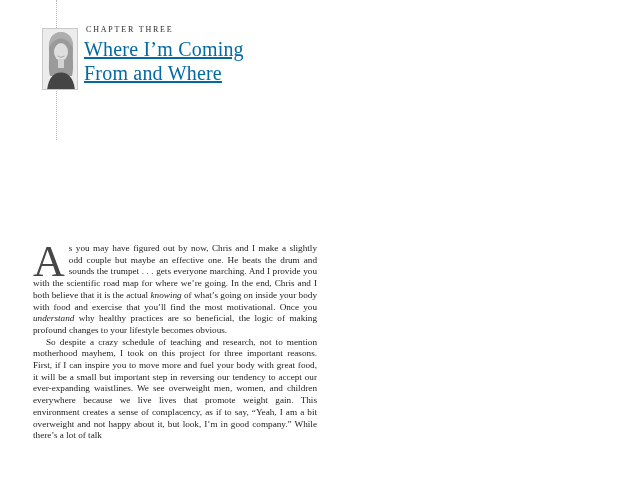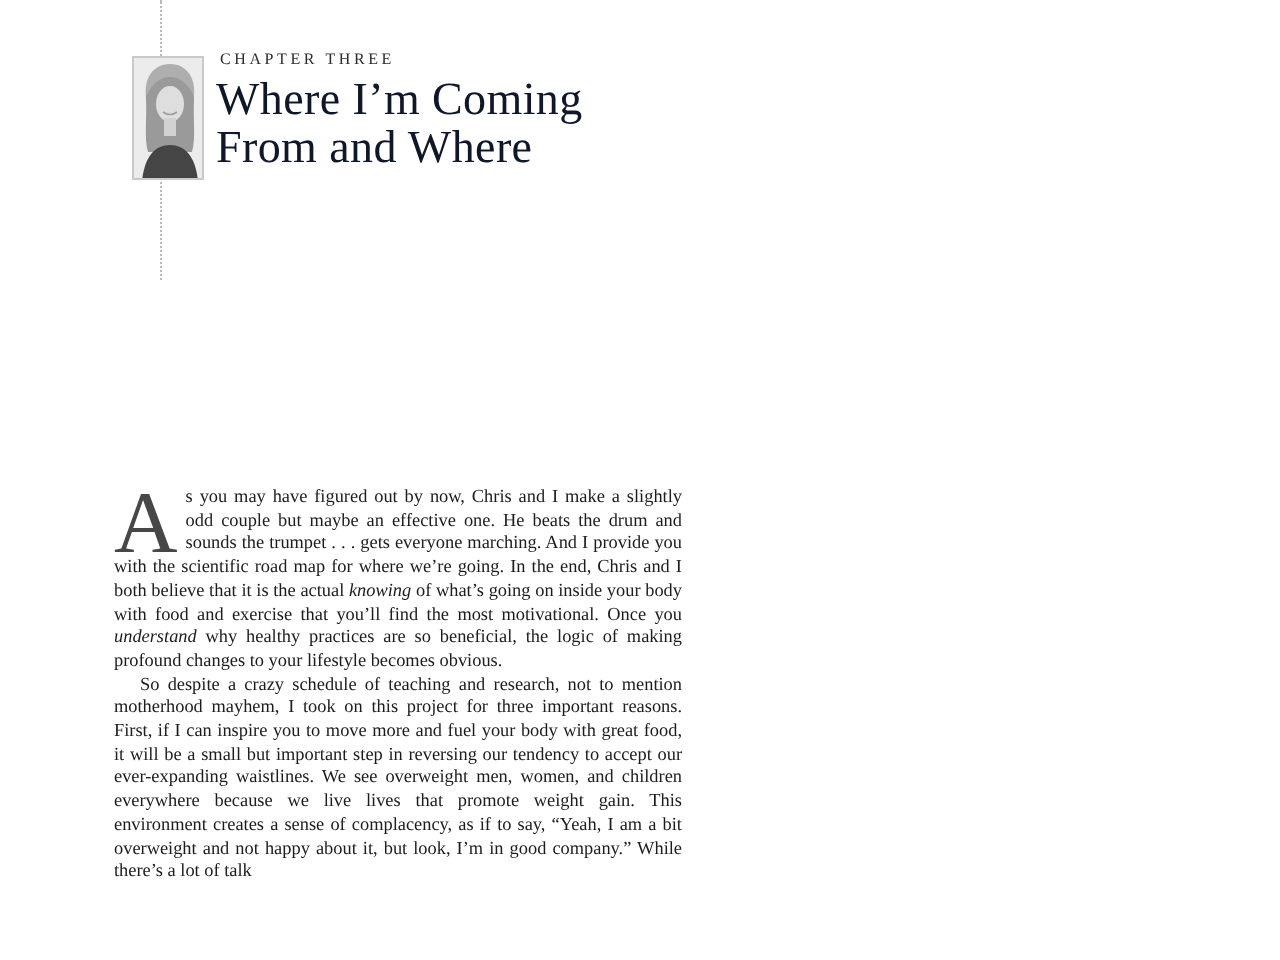--- a/index.html
+++ b/index.html
@@ -2,41 +2,41 @@
 <html lang="en"><head>
 <meta charset="utf-8">
 <style>
   * { margin:0; padding:0; box-sizing:border-box; }
   html,body { background:#ffffff; }
   body { width:640px; height:480px; overflow:hidden; }
   .spread {
     position:relative; width:640px; height:480px; background:#ffffff;
     font-family:"Liberation Serif", serif; color:#1c1c1c;
   }
-  .page { position:absolute; top:0; height:480px;margin-left:24px; }
+  .page { position:absolute; top:0; height:480px; }
   .page.left  { left:0;   width:320px; }
   .page.right { left:320px; width:320px; }
 
   
   .rule-dotted-left {
     position:absolute; left:56px; top:0; height:140px; width:0;
     border-left:1px dotted #b9b9b9; z-index:1;
   }
   .photo {
     position:absolute; left:42px; top:28px; width:36px; height:62px;
     z-index:2; border:1px solid #c9c9c9; background:#ececec; overflow:hidden;
   }
   .photo svg { display:block; }
   .chapter-label {
     position:absolute; left:86px; top:25px;
     font-size:8px; letter-spacing:1.8px; color:#2b2b2b; white-space:nowrap;
   }
   .title {
     position:absolute; left:84px; top:38px;
-    font-size:23px; line-height:23.5px; color:#0f172a; letter-spacing:0.2px;
+    font-size:20px; line-height:23.5px; color:#0369a1; letter-spacing:0.2px;text-decoration:underline;
   }
   .body-text { text-align:justify; hyphens:auto; -webkit-hyphens:auto; }
   .body-left {
     position:absolute; left:33px; top:243px; width:284px;
     font-size:9.2px; line-height:11.7px;
   }
   .body-text p { margin:0; }
   .body-text p.indent { text-indent:13px; }
   .drop-cap {
     float:left; font-size:44px; line-height:33px;

